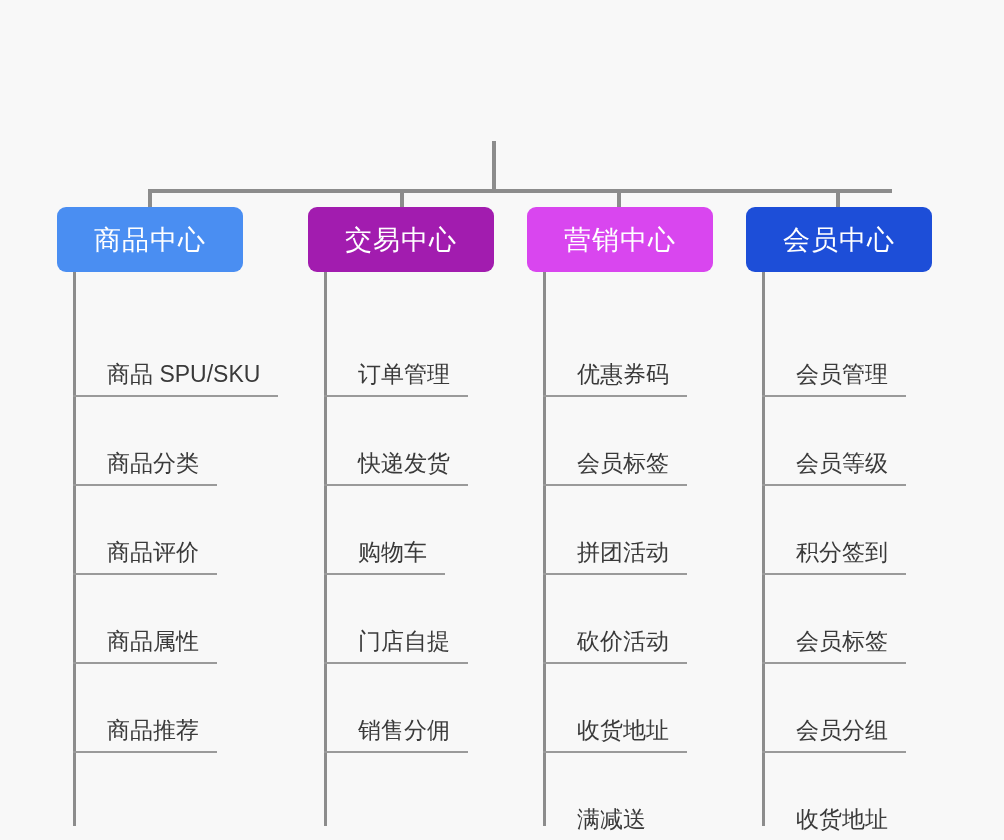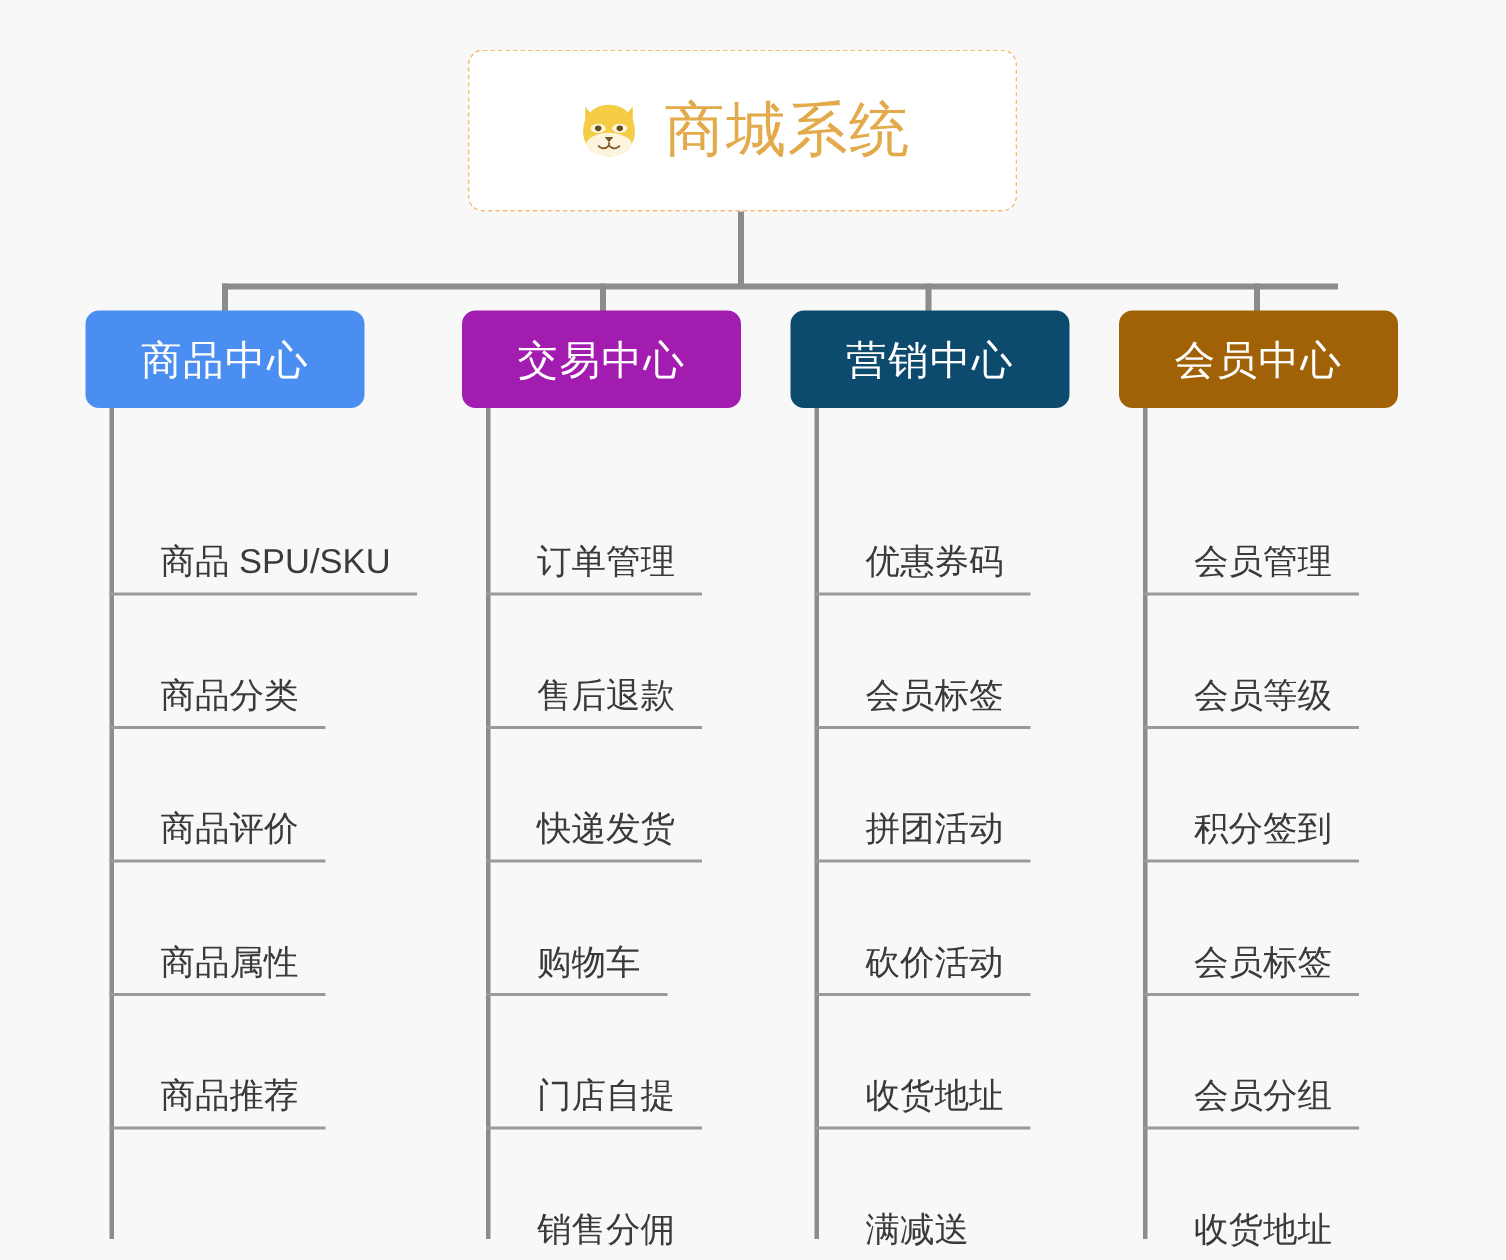--- a/index.html
+++ b/index.html
@@ -135,37 +135,20 @@
     border-bottom: 2px solid #9a9a9a;
     margin-left: -34px;
     padding-left: 34px;
   }
 </style>
 </head>
 <body style="background: rgb(248, 248, 248);">
 
 <div id="chart">
 
-  <div class="root-node" style="border-color: rgb(240, 192, 112); background: rgb(255, 255, 255);">
-    <svg class="root-icon" viewBox="0 0 64 64">
-      <path d="M10 10 L10 30 L22 24 Z" fill="#f2c73c"></path>
-      <path d="M54 10 L54 30 L42 24 Z" fill="#f2c73c"></path>
-      <path d="M32 8 C47 8 56 19 56 33 C56 47 45 56 32 56 C19 56 8 47 8 33 C8 19 17 8 32 8 Z" fill="#f5cc45"></path>
-      <path d="M32 34 C44 34 53 40 53 44 C53 51 43 56 32 56 C21 56 11 51 11 44 C11 40 20 34 32 34 Z" fill="#fdf4de"></path>
-      <ellipse cx="22" cy="30" rx="7" ry="4.2" fill="#fdf6e3"></ellipse>
-      <ellipse cx="42" cy="30" rx="7" ry="4.2" fill="#fdf6e3"></ellipse>
-      <ellipse cx="22" cy="30" rx="3" ry="2.6" fill="#6b4a1e"></ellipse>
-      <ellipse cx="42" cy="30" rx="3" ry="2.6" fill="#6b4a1e"></ellipse>
-      <path d="M28 38 L36 38 L32 43 Z" fill="#7a5524"></path>
-      <path d="M32 43 L32 46" stroke="#7a5524" stroke-width="1.6" fill="none"></path>
-      <path d="M32 46 C28 50 24 49 22 46" stroke="#7a5524" stroke-width="1.6" fill="none"></path>
-      <path d="M32 46 C36 50 40 49 42 46" stroke="#7a5524" stroke-width="1.6" fill="none"></path>
-    </svg>
-    <span class="root-title" style="color: rgb(226, 170, 74);">商城系统</span>
-  </div>
 
   <div class="conn conn-stem" style="background: rgb(140, 140, 140);"></div>
   <div class="conn conn-bus" style="background: rgb(140, 140, 140);"></div>
   <div class="conn conn-drop d0" style="background: rgb(140, 140, 140);"></div>
   <div class="conn conn-drop d1" style="background: rgb(140, 140, 140);"></div>
   <div class="conn conn-drop d2" style="background: rgb(140, 140, 140);"></div>
   <div class="conn conn-drop d3" style="background: rgb(140, 140, 140);"></div>
 
   <div class="column c0">
     <div class="cat-box" style="background: rgb(74, 142, 242); color: rgb(255, 255, 255);">
@@ -194,39 +177,36 @@
   <div class="column c1">
     <div class="cat-box" style="background: #a21caf; color: rgb(255, 255, 255);">
       <span>交易中心</span>
     </div>
     <div class="leaf-list">
       <div class="leaf-spine" style="height: 554px;"></div>
       <div class="leaf-item">
           <span class="leaf-label">订单管理</span>
         </div>
       <div class="leaf-item">
-          <span class="leaf-label">售后退款</span>
-        </div>
-      <div class="leaf-item">
           <span class="leaf-label">快递发货</span>
         </div>
       <div class="leaf-item">
           <span class="leaf-label">购物车</span>
         </div>
       <div class="leaf-item">
           <span class="leaf-label">门店自提</span>
         </div>
       <div class="leaf-item">
           <span class="leaf-label">销售分佣</span>
         </div>
     </div>
   </div>
 
   <div class="column c2">
-    <div class="cat-box" style="background: #0c4a6e; color: rgb(255, 255, 255);">
+    <div class="cat-box" style="background: #d946ef; color: rgb(255, 255, 255);">
       <span>营销中心</span>
     </div>
     <div class="leaf-list">
       <div class="leaf-spine" style="height: 554px;"></div>
       <div class="leaf-item">
           <span class="leaf-label">优惠券码</span>
         </div>
       <div class="leaf-item">
           <span class="leaf-label">会员标签</span>
         </div>
@@ -239,21 +219,21 @@
       <div class="leaf-item">
           <span class="leaf-label">收货地址</span>
         </div>
       <div class="leaf-item">
           <span class="leaf-label">满减送</span>
         </div>
     </div>
   </div>
 
   <div class="column c3">
-    <div class="cat-box" style="background: #a16207; color: rgb(255, 255, 255);">
+    <div class="cat-box" style="background: #1d4ed8; color: rgb(255, 255, 255);">
       <span>会员中心</span>
     </div>
     <div class="leaf-list">
       <div class="leaf-spine" style="height: 554px;"></div>
       <div class="leaf-item">
           <span class="leaf-label">会员管理</span>
         </div>
       <div class="leaf-item">
           <span class="leaf-label">会员等级</span>
         </div>

